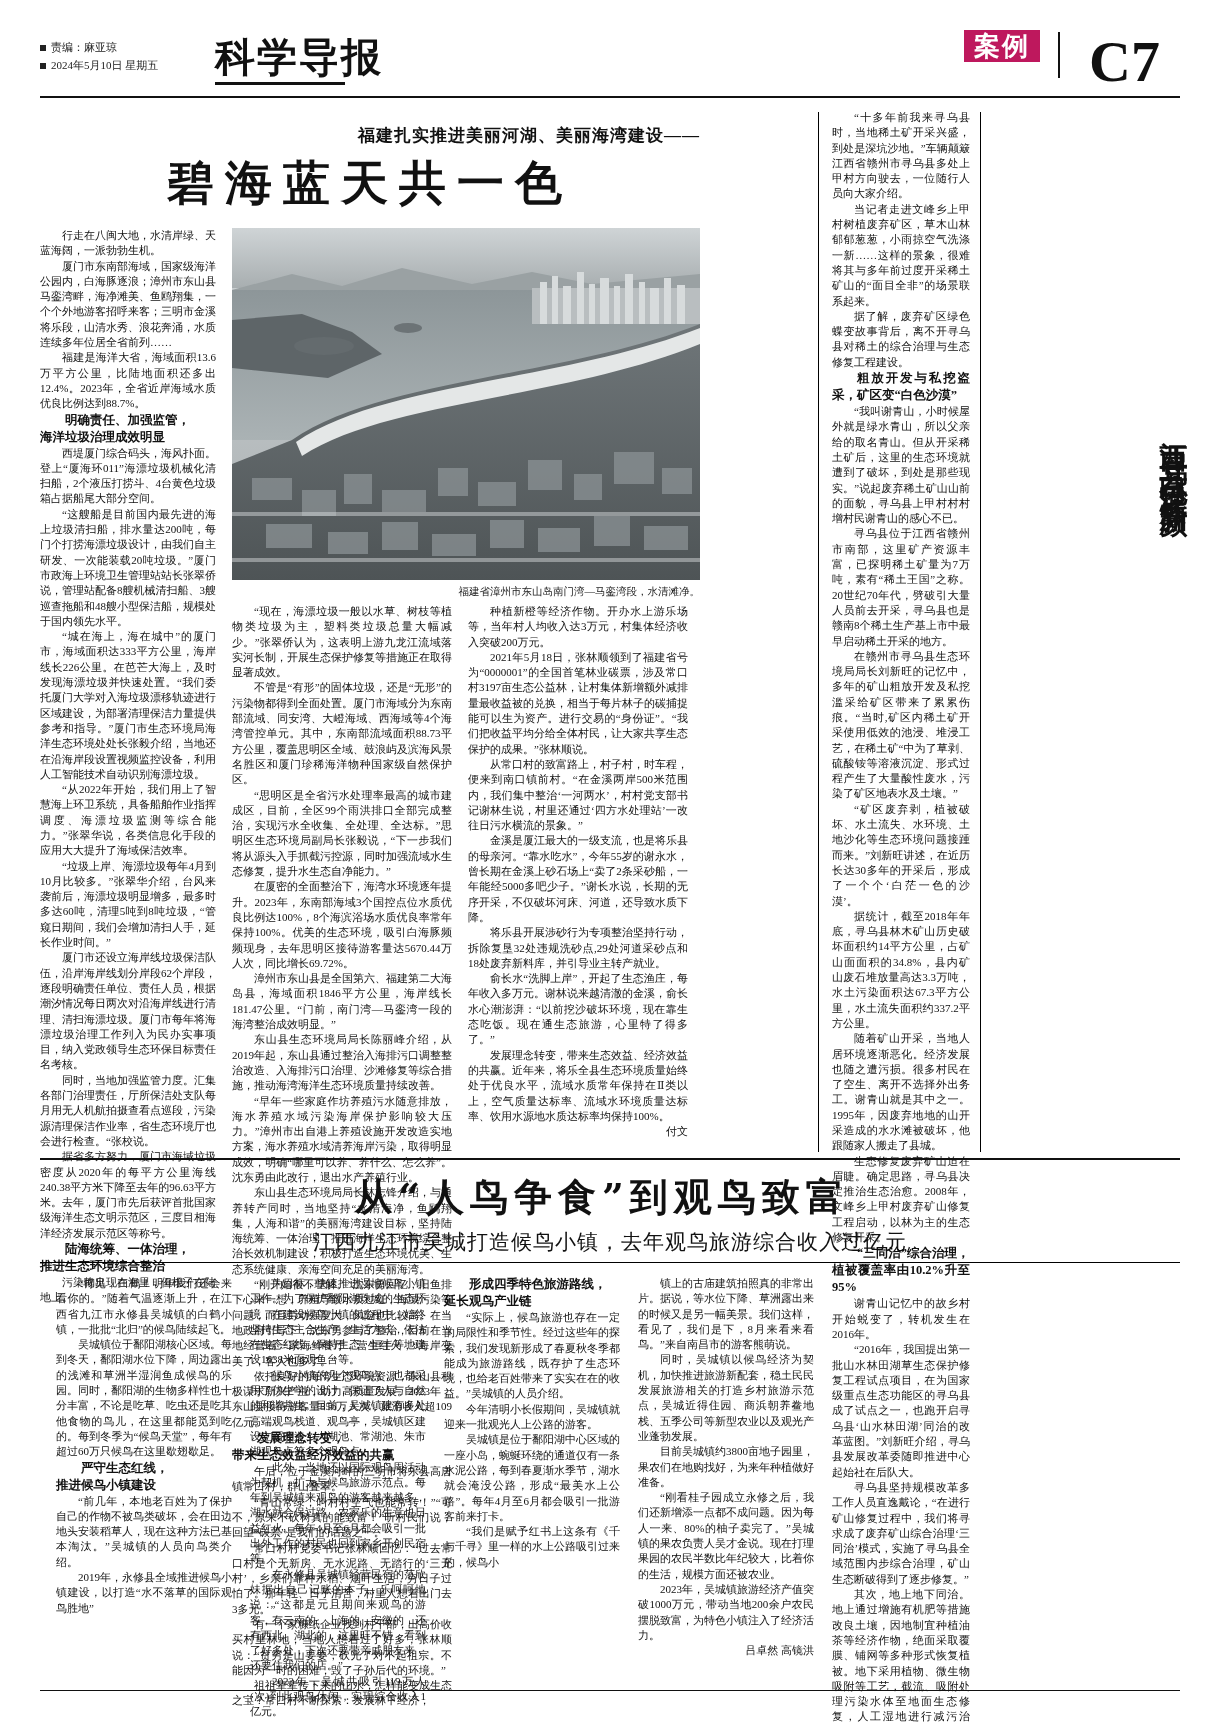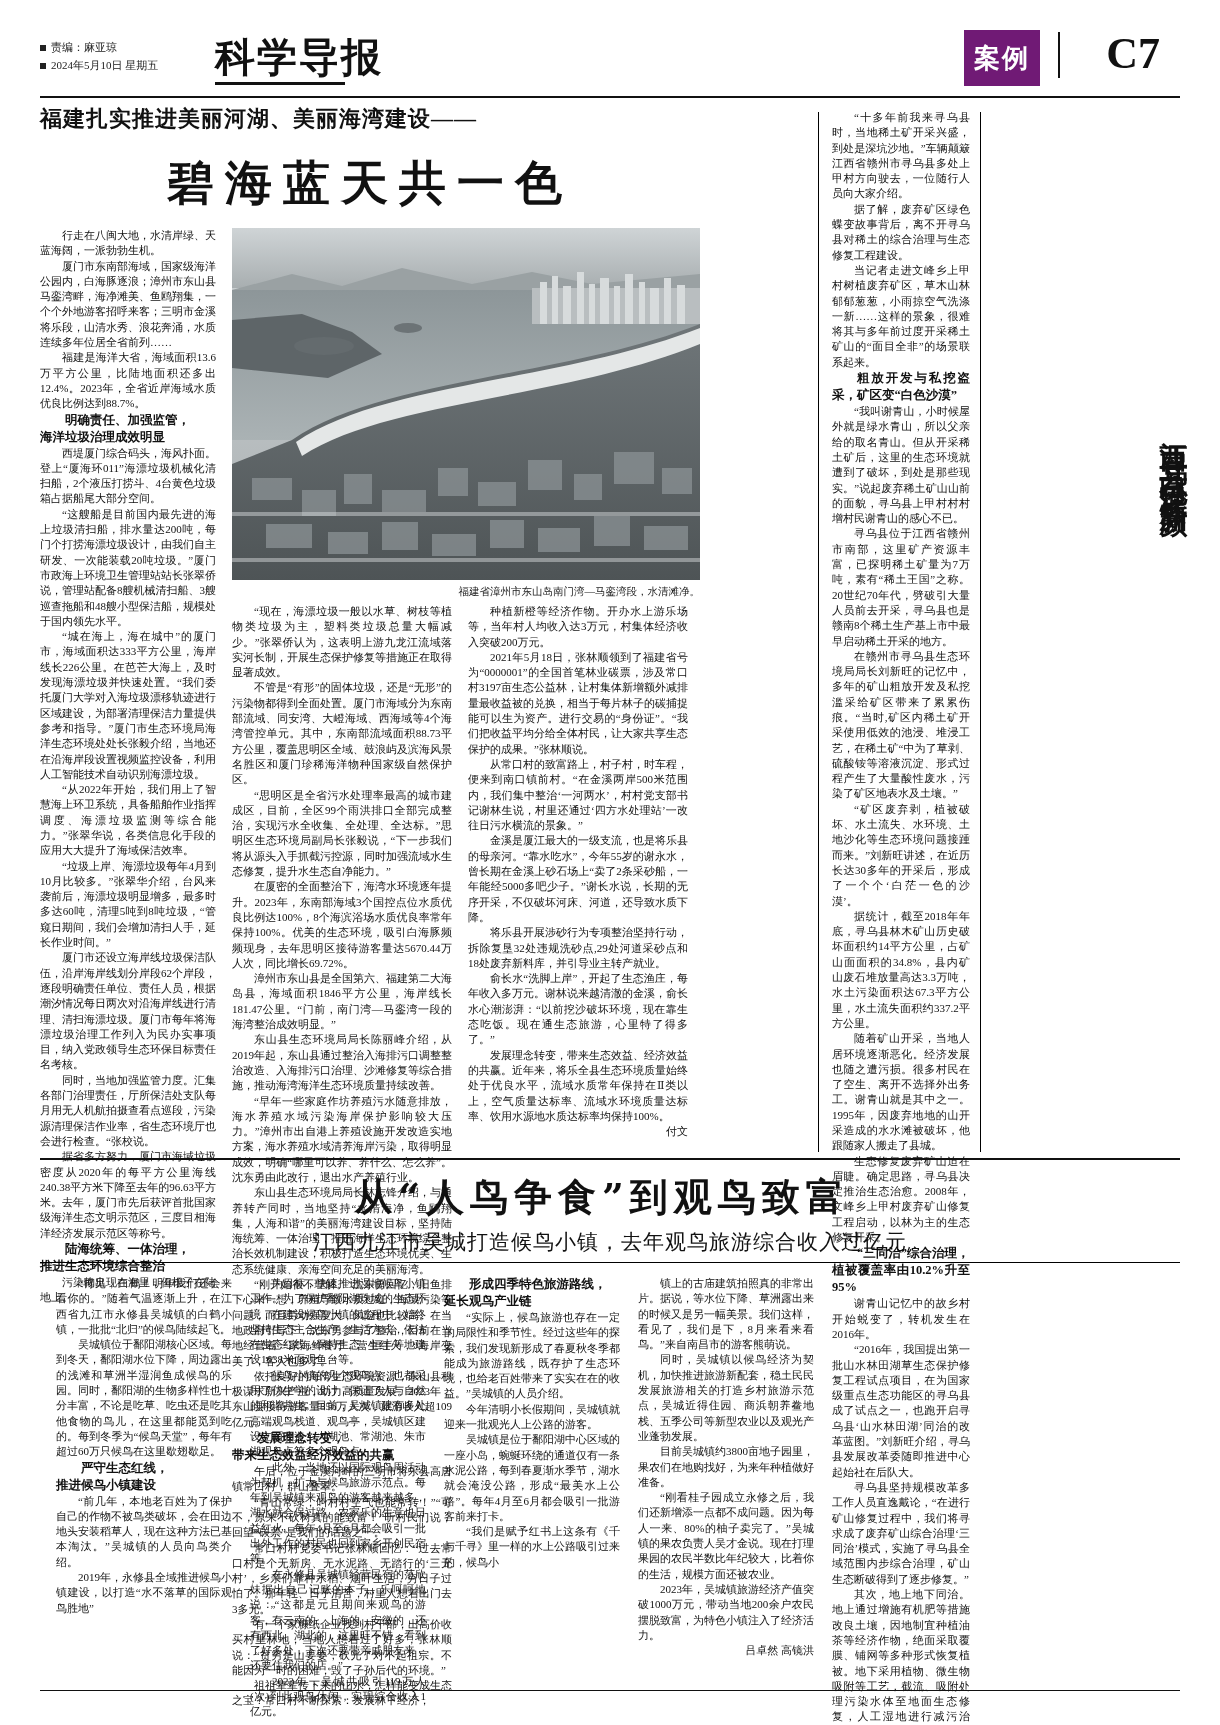--- a/index.html
+++ b/index.html
@@ -22,38 +22,38 @@
   .mh-left .sq{display:inline-block;width:6px;height:6px;background:#222;margin-right:5px;vertical-align:middle;}
   .mh-logo{
     position:absolute;left:175px;top:0px;
     font-family:Liberation Serif, serif;
     font-weight:bold;font-size:40px;letter-spacing:2px;color:#111;
     white-space:nowrap;
   }
   .mh-logo-under{position:absolute;left:175px;top:52px;width:130px;height:3px;background:#111;}
   .mh-badge{
     position:absolute;right:140px;top:0px;
-    width:76px;height:56px;background:#701a75;color:#fff;
+    width:76px;height:32px;background:#be185d;color:#fff;
     font-size:26px;font-weight:bold;letter-spacing:2px;
     display:flex;align-items:center;justify-content:center;
   }
   .mh-div{position:absolute;right:120px;top:2px;width:2px;height:46px;background:#111;}
   .mh-page{
     position:absolute;right:20px;top:-2px;
-    font-family:"Liberation Serif",serif;font-weight:bold;font-size:44px;color:#111;
+    font-family:"Liberation Serif",serif;font-weight:bold;font-size:58px;color:#111;
   }
   .rule-top{position:absolute;left:40px;top:96px;width:1140px;height:2px;background:#111;}
 
   
   .colrule{position:absolute;background:#000;}
 
   
   .kicker{
-    position:absolute;left:40px;top:104px;width:660px;
-    font-size:22px;font-weight:bold;letter-spacing:1px;color:#111;
+    position:absolute;left:40px;top:124px;width:660px;
+    font-size:17px;font-weight:bold;letter-spacing:1px;color:#111;text-align:right;
   }
   .headline{
     position:absolute;left:40px;top:152px;width:660px;
     text-align:center;
     font-family:"DejaVu Serif",serif;
     font-weight:bold;font-size:47px;letter-spacing:11px;color:#111;
   }
 
   
   .photo{
@@ -239,22 +239,22 @@
       <p>2021年5月18日，张林顺领到了福建省号为“0000001”的全国首笔林业碳票，涉及常口村3197亩生态公益林，让村集体新增额外减排量最收益被的兑换，相当于每片林子的碳捕捉能可以生为资产。进行交易的“身份证”。“我们把收益平均分给全体村民，让大家共享生态保护的成果。”张林顺说。</p>
       <p>从常口村的致富路上，村子村，时车程，便来到南口镇前村。“在金溪两岸500米范围内，我们集中整治‘一河两水’，村村党支部书记谢林生说，村里还通过‘四方水处理站’一改往日污水横流的景象。”</p>
       <p>金溪是厦江最大的一级支流，也是将乐县的母亲河。“靠水吃水”，今年55岁的谢永水，曾长期在金溪上砂石场上“卖了2条采砂船，一年能经5000多吧少子。”谢长水说，长期的无序开采，不仅破坏河床、河道，还导致水质下降。</p>
       <p>将乐县开展涉砂行为专项整治坚持行动，拆除复垦32处违规洗砂点,29处河道采砂点和18处废弃新料库，并引导业主转产就业。</p>
       <p>俞长水“洗脚上岸”，开起了生态渔庄，每年收入多万元。谢林说来越清澈的金溪，俞长水心潮澎湃：“以前挖沙破坏环境，现在靠生态吃饭。现在通生态旅游，心里特了得多了。”</p>
       <p>发展理念转变，带来生态效益、经济效益的共赢。近年来，将乐全县生态环境质量始终处于优良水平，流域水质常年保持在Ⅱ类以上，空气质量达标率、流域水环境质量达标率、饮用水源地水质达标率均保持100%。</p>
       <p class="byline">付文</p>
     </div>
   <div class="col" id="c4" style="left:832px;top:110px;width:138px;">
       <p>“十多年前我来寻乌县时，当地稀土矿开采兴盛，到处是深坑沙地。”车辆颠簸江西省赣州市寻乌县多处上甲村方向驶去，一位随行人员向大家介绍。</p>
+      <p>当记者走进文峰乡上甲村树植废弃矿区，草木山林郁郁葱葱，小雨掠空气洗涤一新……这样的景象，很难将其与多年前过度开采稀土矿山的“面目全非”的场景联系起来。</p>
       <p>据了解，废弃矿区绿色蝶变故事背后，离不开寻乌县对稀土的综合治理与生态修复工程建设。</p>
-      <p>当记者走进文峰乡上甲村树植废弃矿区，草木山林郁郁葱葱，小雨掠空气洗涤一新……这样的景象，很难将其与多年前过度开采稀土矿山的“面目全非”的场景联系起来。</p>
       <p class="sub">粗放开发与私挖盗采，矿区变“白色沙漠”</p>
       <p>“我叫谢青山，小时候屋外就是绿水青山，所以父亲给的取名青山。但从开采稀土矿后，这里的生态环境就遭到了破坏，到处是那些现实。”说起废弃稀土矿山山前的面貌，寻乌县上甲村村村增村民谢青山的感心不已。</p>
       <p>寻乌县位于江西省赣州市南部，这里矿产资源丰富，已探明稀土矿量为7万吨，素有“稀土王国”之称。20世纪70年代，劈破引大量人员前去开采，寻乌县也是赣南8个稀土生产基上市中最早启动稀土开采的地方。</p>
       <p>在赣州市寻乌县生态环境局局长刘新旺的记忆中，多年的矿山粗放开发及私挖滥采给矿区带来了累累伤痕。“当时,矿区内稀土矿开采使用低效的池浸、堆浸工艺，在稀土矿“中为了草剥、硫酸铵等溶液沉淀、形式过程产生了大量酸性废水，污染了矿区地表水及土壤。”</p>
       <p>“矿区废弃剥，植被破坏、水土流失、水环境、土地沙化等生态环境问题接踵而来。”刘新旺讲述，在近历长达30多年的开采后，形成了一个个‘白茫一色的沙漠’。</p>
       <p>据统计，截至2018年年底，寻乌县林木矿山历史破坏面积约14平方公里，占矿山面面积的34.8%，县内矿山废石堆放量高达3.3万吨，水土污染面积达67.3平方公里，水土流失面积约337.2平方公里。</p>
       <p>随着矿山开采，当地人居环境逐渐恶化。经济发展也随之遭污损。很多村民在了空生、离开不选择外出务工。谢青山就是其中之一。1995年，因废弃地地的山开采造成的水水滩被破坏，他跟随家人搬走了县城。</p>
       <p>生态修复废弃矿山迫在眉睫。确定思路，寻乌县决定推治生态治愈。2008年，文峰乡上甲村废弃矿山修复工程启动，以林为主的生态修复开采。</p>
       <p class="sub">“三同治”综合治理，<br>植被覆盖率由10.2%升至95%</p>
       <p>谢青山记忆中的故乡村开始蜕变了，转机发生在2016年。</p>

